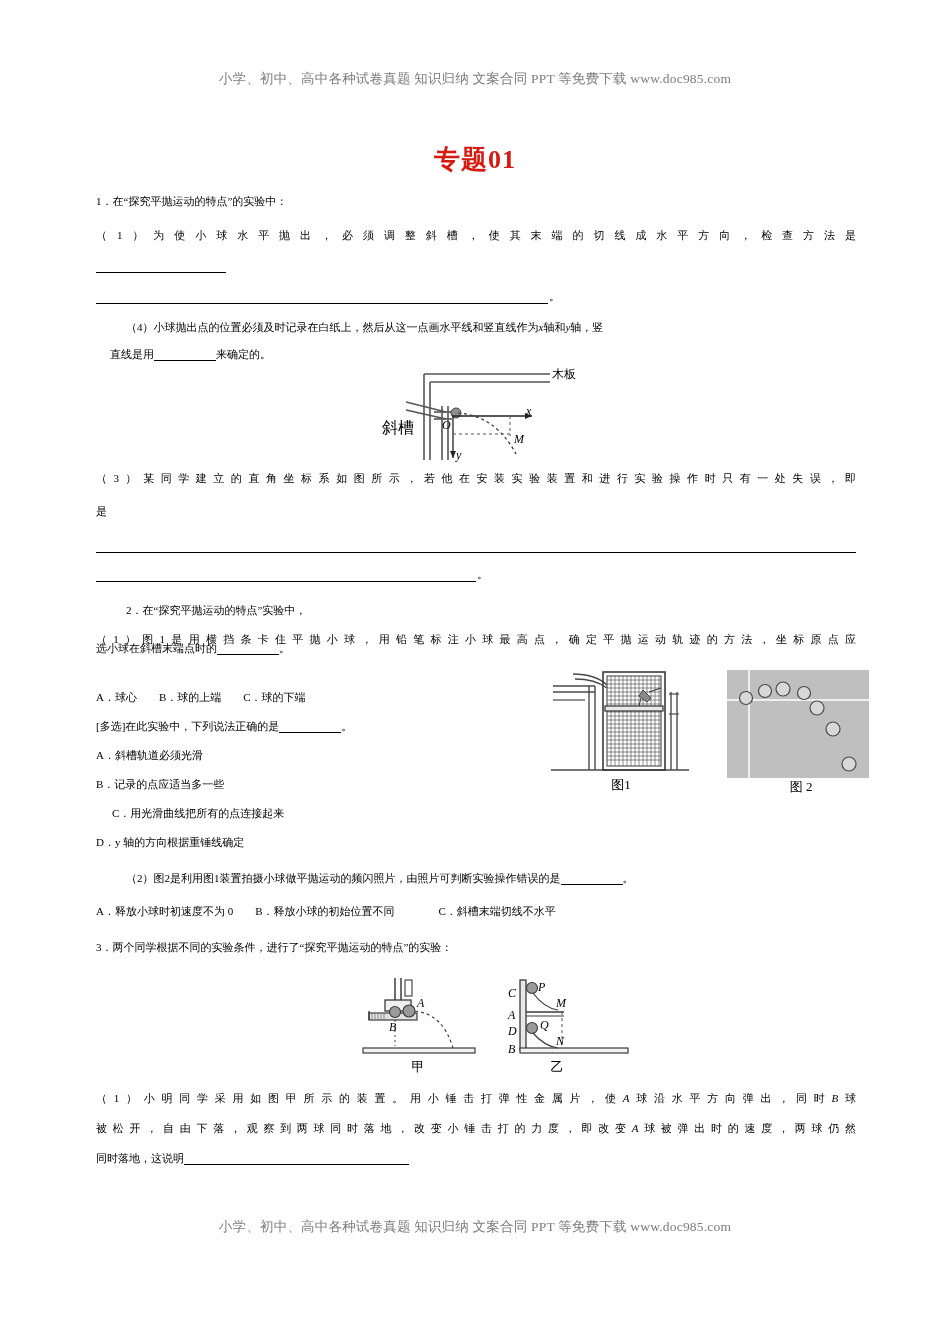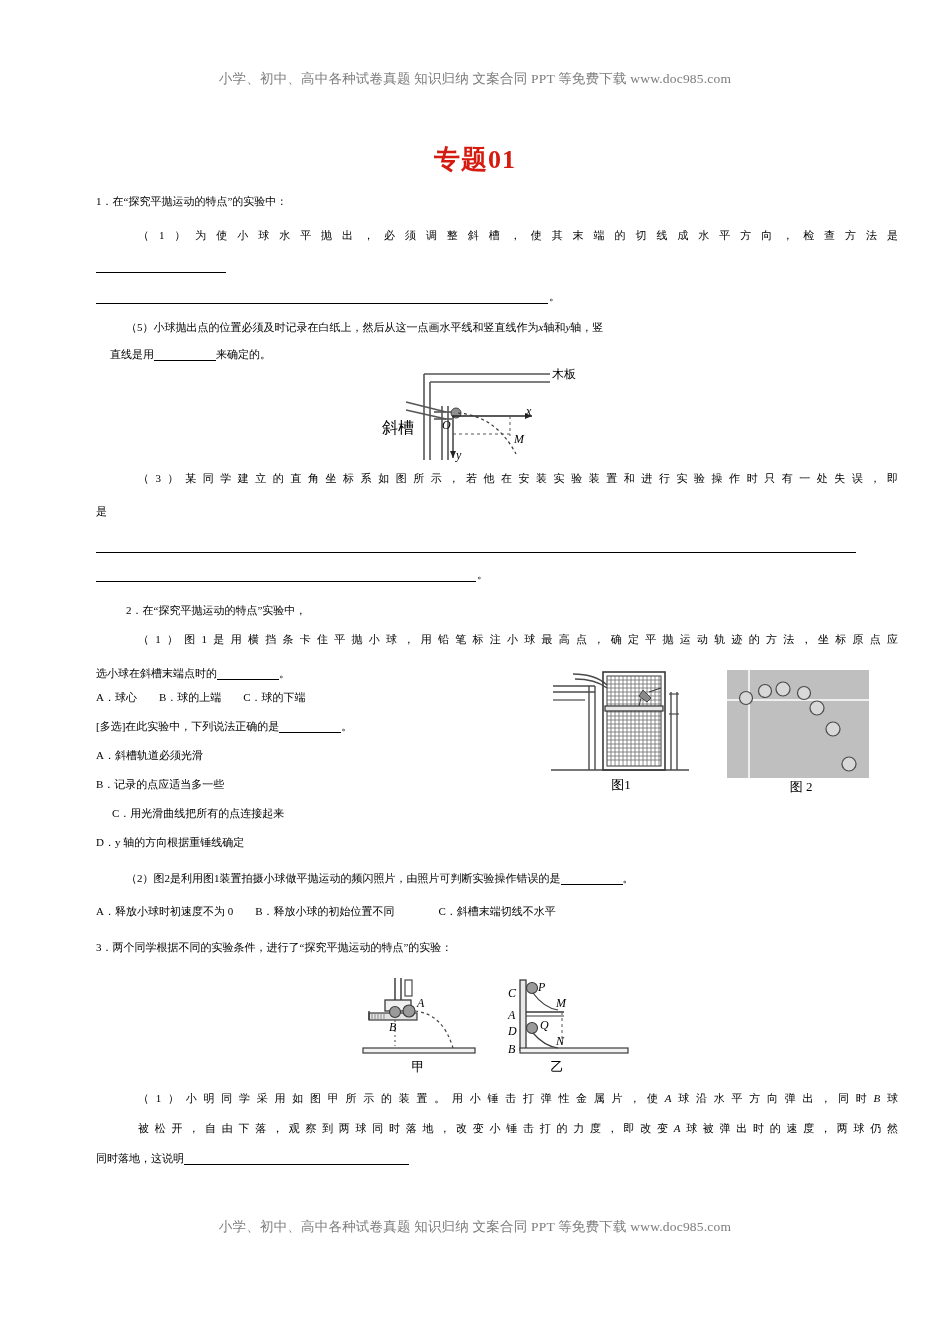--- a/index.html
+++ b/index.html
@@ -50,21 +50,20 @@
     left: 96px;
     width: 760px;
     font-size: 11px;
     white-space: nowrap;
     font-family: "Liberation Serif", "DejaVu Serif", serif;
   }
   .ln.justify {
     white-space: normal;
     text-align: justify;
     text-align-last: justify;
-    margin-left: 42px;
   }
   .indent { padding-left: 30px; }
   .ital { font-style: italic; font-family: "Liberation Serif", "DejaVu Serif", serif; }
 
   .blank {
     display: inline-block;
     border-bottom: 1px solid #000;
     vertical-align: baseline;
   }
   .rule {
@@ -99,21 +98,21 @@
 
   <div class="ln" style="top:194px;">1．在“探究平抛运动的特点”的实验中：</div>
 
   <div class="ln justify" style="top:228px;">（1）为使小球水平抛出，必须调整斜槽，使其末端的切线成水平方向，检查方法是</div>
   <div class="rule" style="left:96px; top:272px; width:130px;"></div>
 
   <div class="rule" style="left:96px; top:303px; width:452px;"></div>
   <div class="ln" style="top:289px; left:549px;">。</div>
 
   <div class="ln" style="top:320px;">
-    <span class="indent"></span><span>（5）小球抛出点的位置必须及时记录在白纸上，然后从这一点画水平线和竖直线作为</span><span class="ital">x</span><span>轴和</span><span class="ital">y</span><span>轴，竖</span>
+    <span class="indent"></span><span>（4）小球抛出点的位置必须及时记录在白纸上，然后从这一点画水平线和竖直线作为</span><span class="ital">x</span><span>轴和</span><span class="ital">y</span><span>轴，竖</span>
   </div>
   <div class="ln" style="top:347px;margin-left:14px;">
     <span>直线是用</span><span class="blank" style="width:62px;">&nbsp;</span><span>来确定的。</span>
   </div>
 
   <div class="fig" style="left:404px; top:366px;">
     <svg width="176" height="100" viewBox="0 0 176 100">
 
       <line x1="20" y1="8" x2="146" y2="8" stroke="#555" stroke-width="1.6"></line>
       <line x1="26" y1="16" x2="146" y2="16" stroke="#555" stroke-width="1.6"></line>
@@ -154,21 +153,21 @@
   <div class="ln" style="top:504px;">是</div>
   <div class="rule" style="left:96px; top:552px; width:760px;"></div>
   <div class="rule" style="left:96px; top:581px; width:380px;"></div>
   <div class="ln" style="top:567px; left:477px;">。</div>
 
   <div class="ln" style="top:603px;">
     <span class="indent"></span><span>2．在“探究平抛运动的特点”实验中，</span>
   </div>
 
   <div class="ln justify" style="top:632px; width:760px;">（1）图1是用横挡条卡住平抛小球，用铅笔标注小球最高点，确定平抛运动轨迹的方法，坐标原点应</div>
-  <div class="ln" style="top:666px;">
+  <div class="ln" style="top:641px;">
     <span>选小球在斜槽末端点时的</span><span class="blank" style="width:62px;">&nbsp;</span><span>。</span>
   </div>
 
   <div class="ln opt-row" style="top:690px;">A．球心　　B．球的上端　　C．球的下端</div>
 
   <div class="ln" style="top:719px;">
     <span>[多选]在此实验中，下列说法正确的是</span><span class="blank" style="width:62px;">&nbsp;</span><span>。</span>
   </div>
 
   <div class="ln opt-row" style="top:748px;">A．斜槽轨道必须光滑</div>

